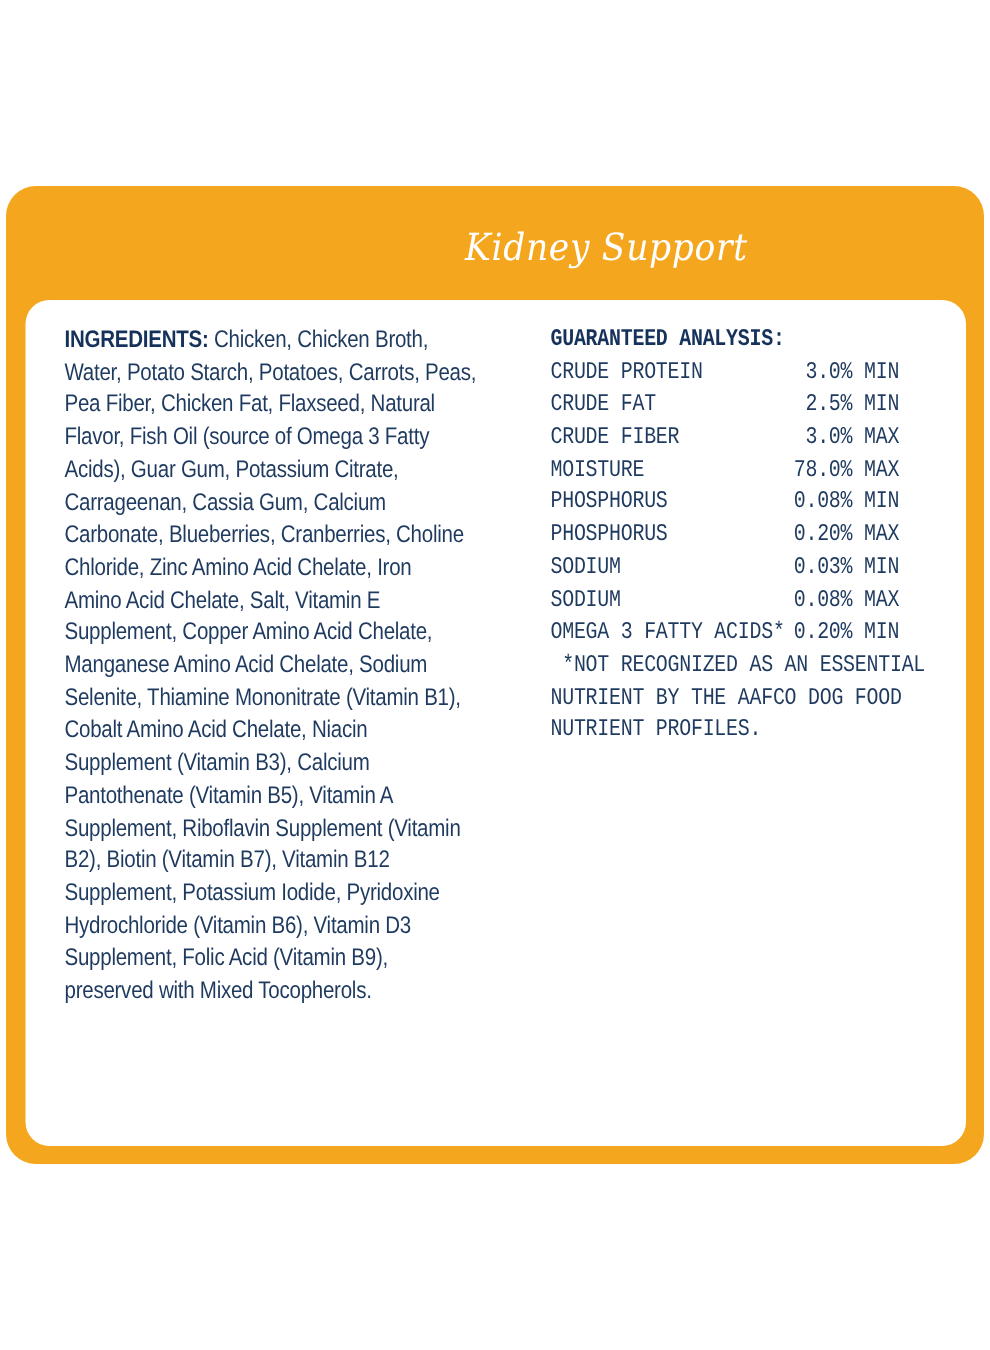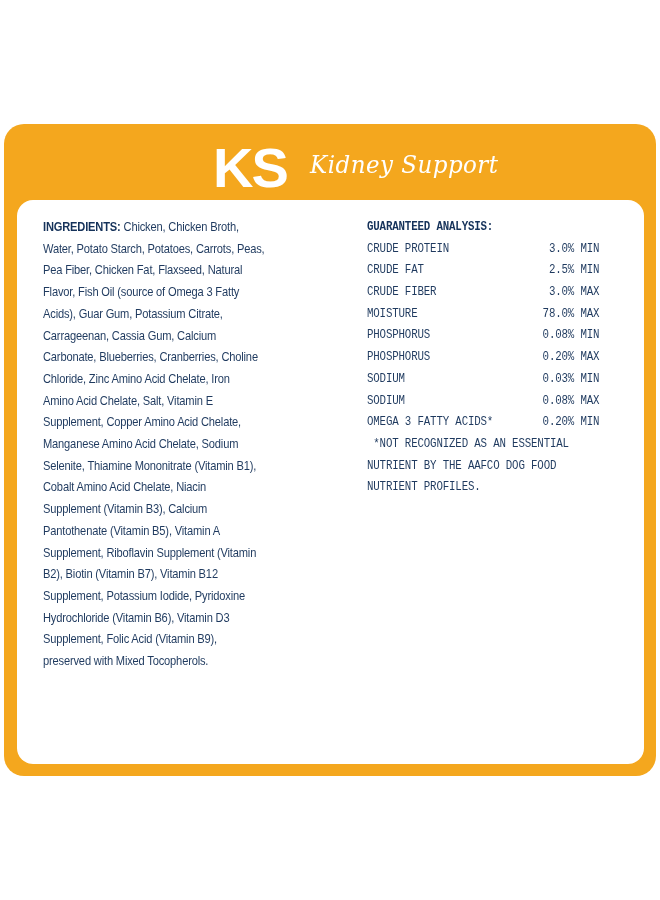--- a/index.html
+++ b/index.html
@@ -61,21 +61,21 @@
     top: 76px;
     width: 627px;
     height: 564px;
     background: #ffffff;
     border-radius: 16px;
   }
   .col {
     position: absolute;
     top: 16px;
     color: #1f3a5f;
-    font-size: 13px;
+    font-size: 16px;
     line-height: 21.7px;
   }
   .col-left {
     left: 26px;
     width: 330px;
   }
   .col-left .scaler {
     width: 352px;
     transform: scaleX(0.855);
     transform-origin: left top;
@@ -112,21 +112,20 @@
   .note-line {
     display: block;
     white-space: nowrap;
   }
 </style>
 </head>
 <body>
 
 <div class="card">
   <div class="title-row">
-    <span class="ks">KS</span>
     <span class="subtitle">Kidney Support</span>
   </div>
 
   <div class="inner">
     <div class="col col-left">
       <div class="scaler">
         <span class="ing-line"><span class="heading">INGREDIENTS:</span><span> Chicken, Chicken Broth,</span></span>
         <span class="ing-line">Water, Potato Starch, Potatoes, Carrots, Peas,</span>
         <span class="ing-line">Pea Fiber, Chicken Fat, Flaxseed, Natural</span>
         <span class="ing-line">Flavor, Fish Oil (source of Omega 3 Fatty</span>

